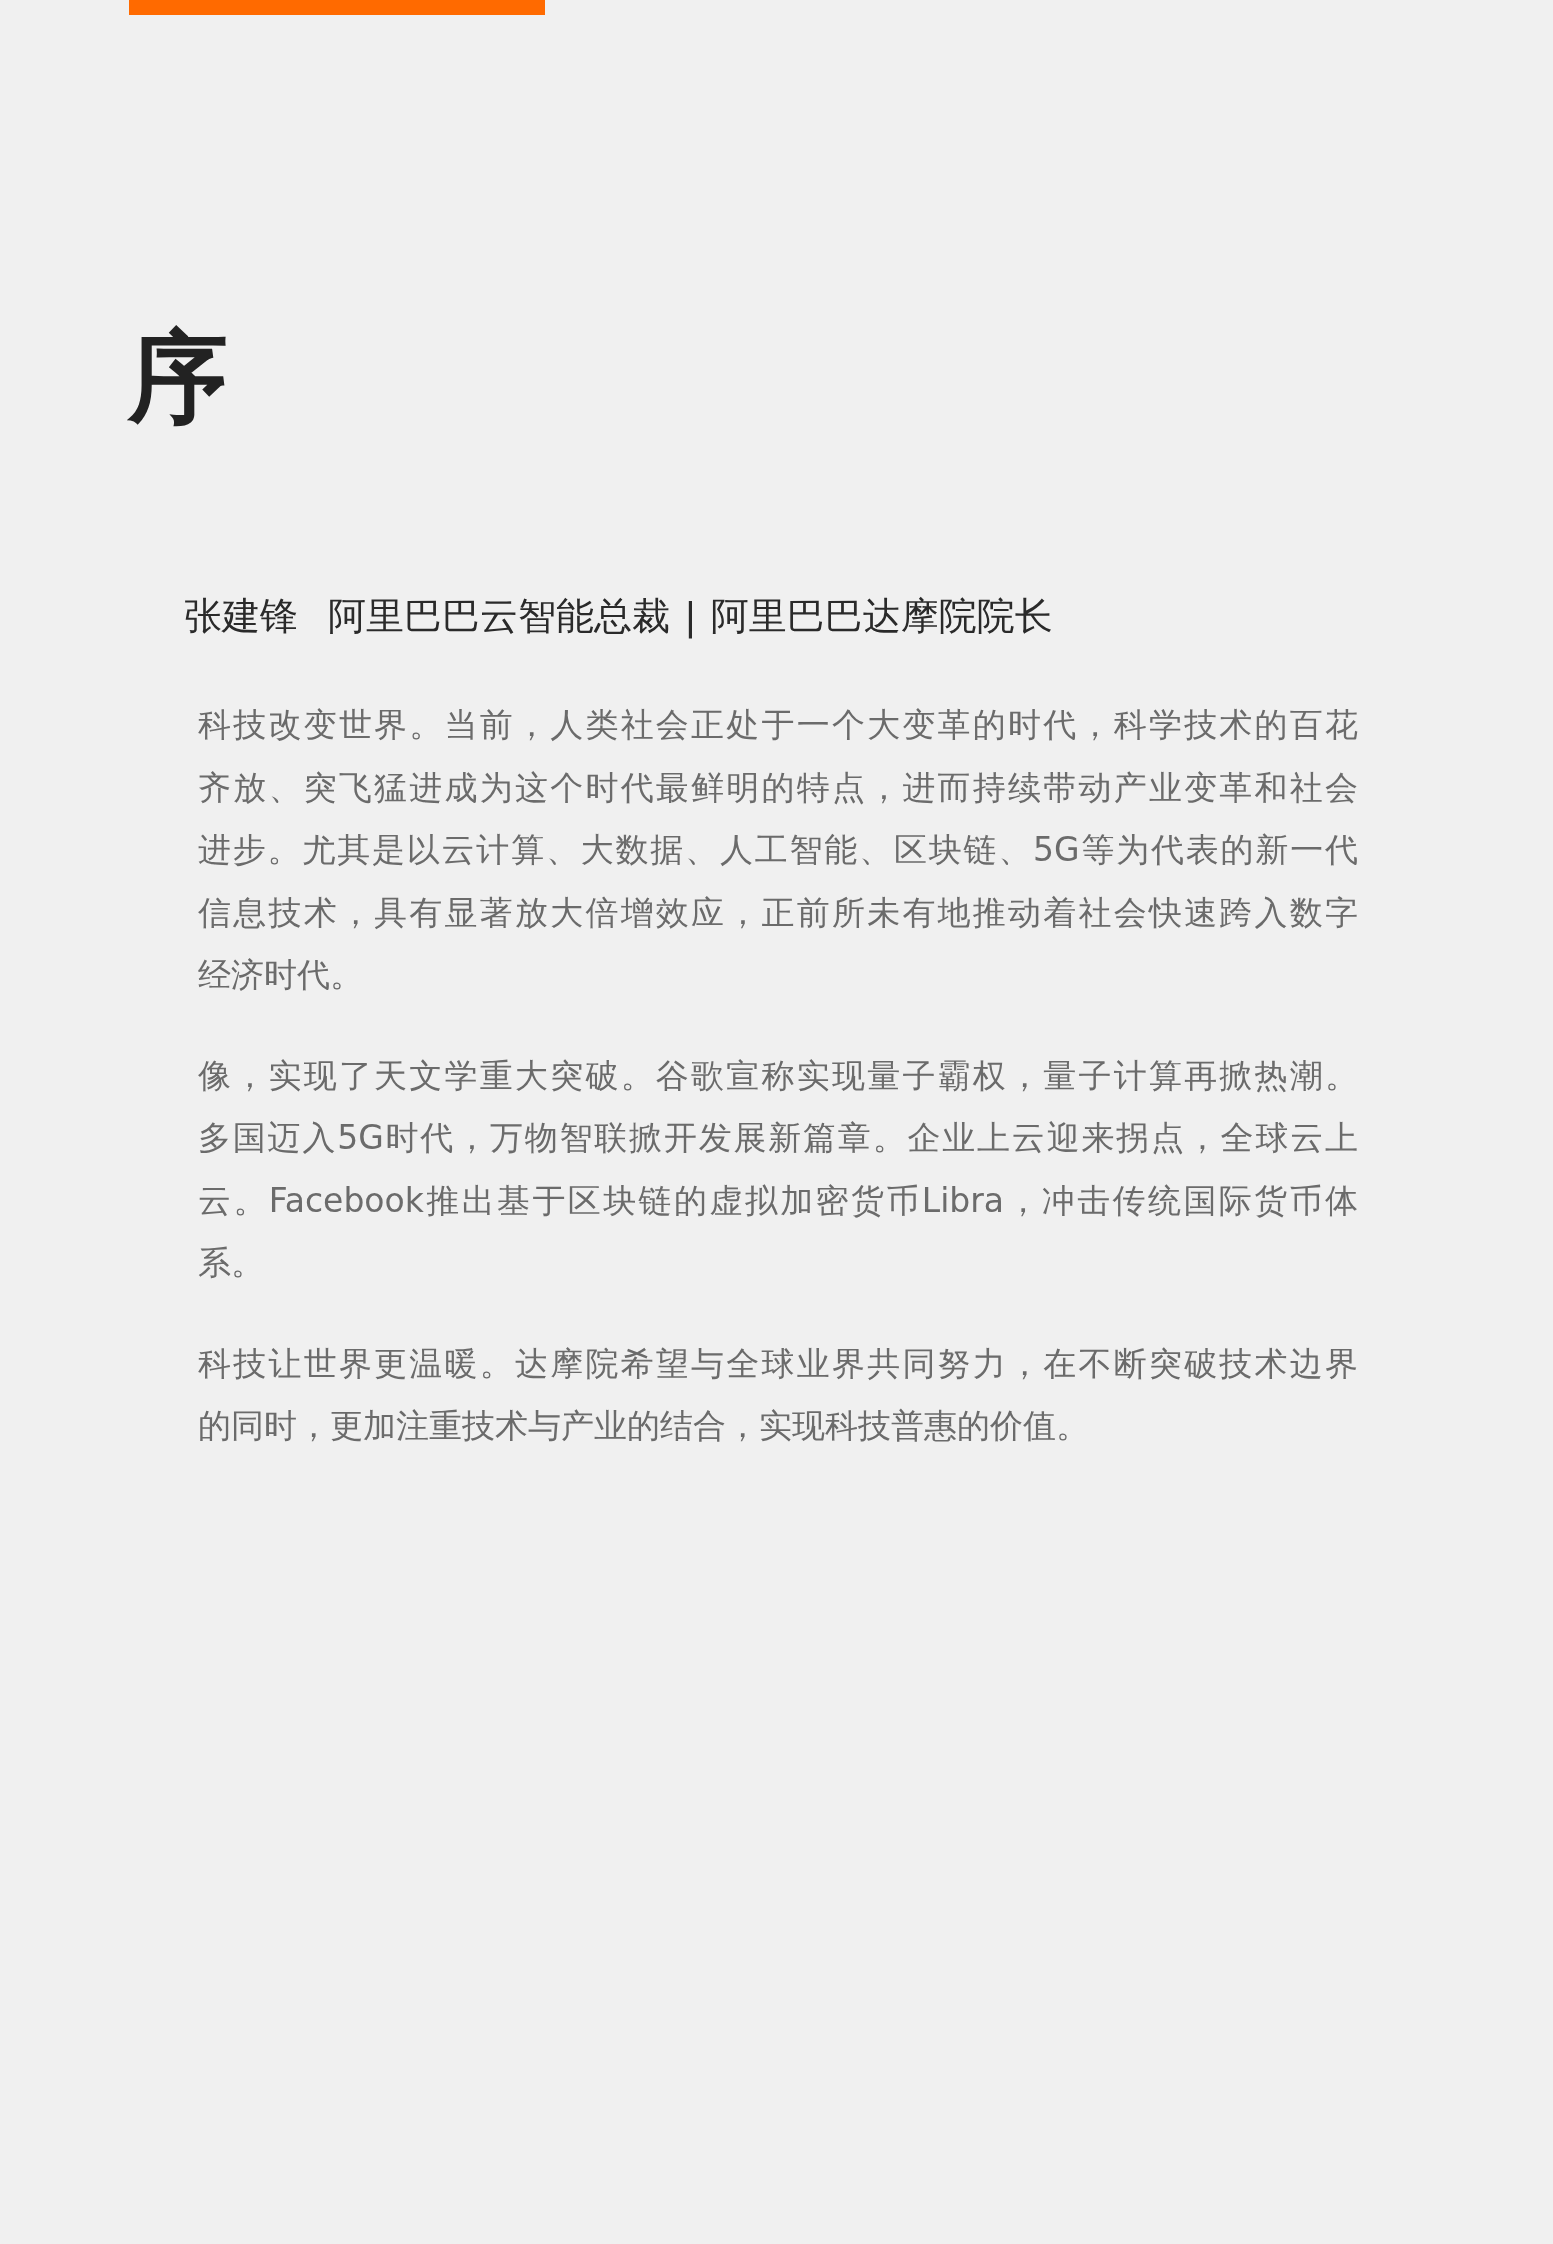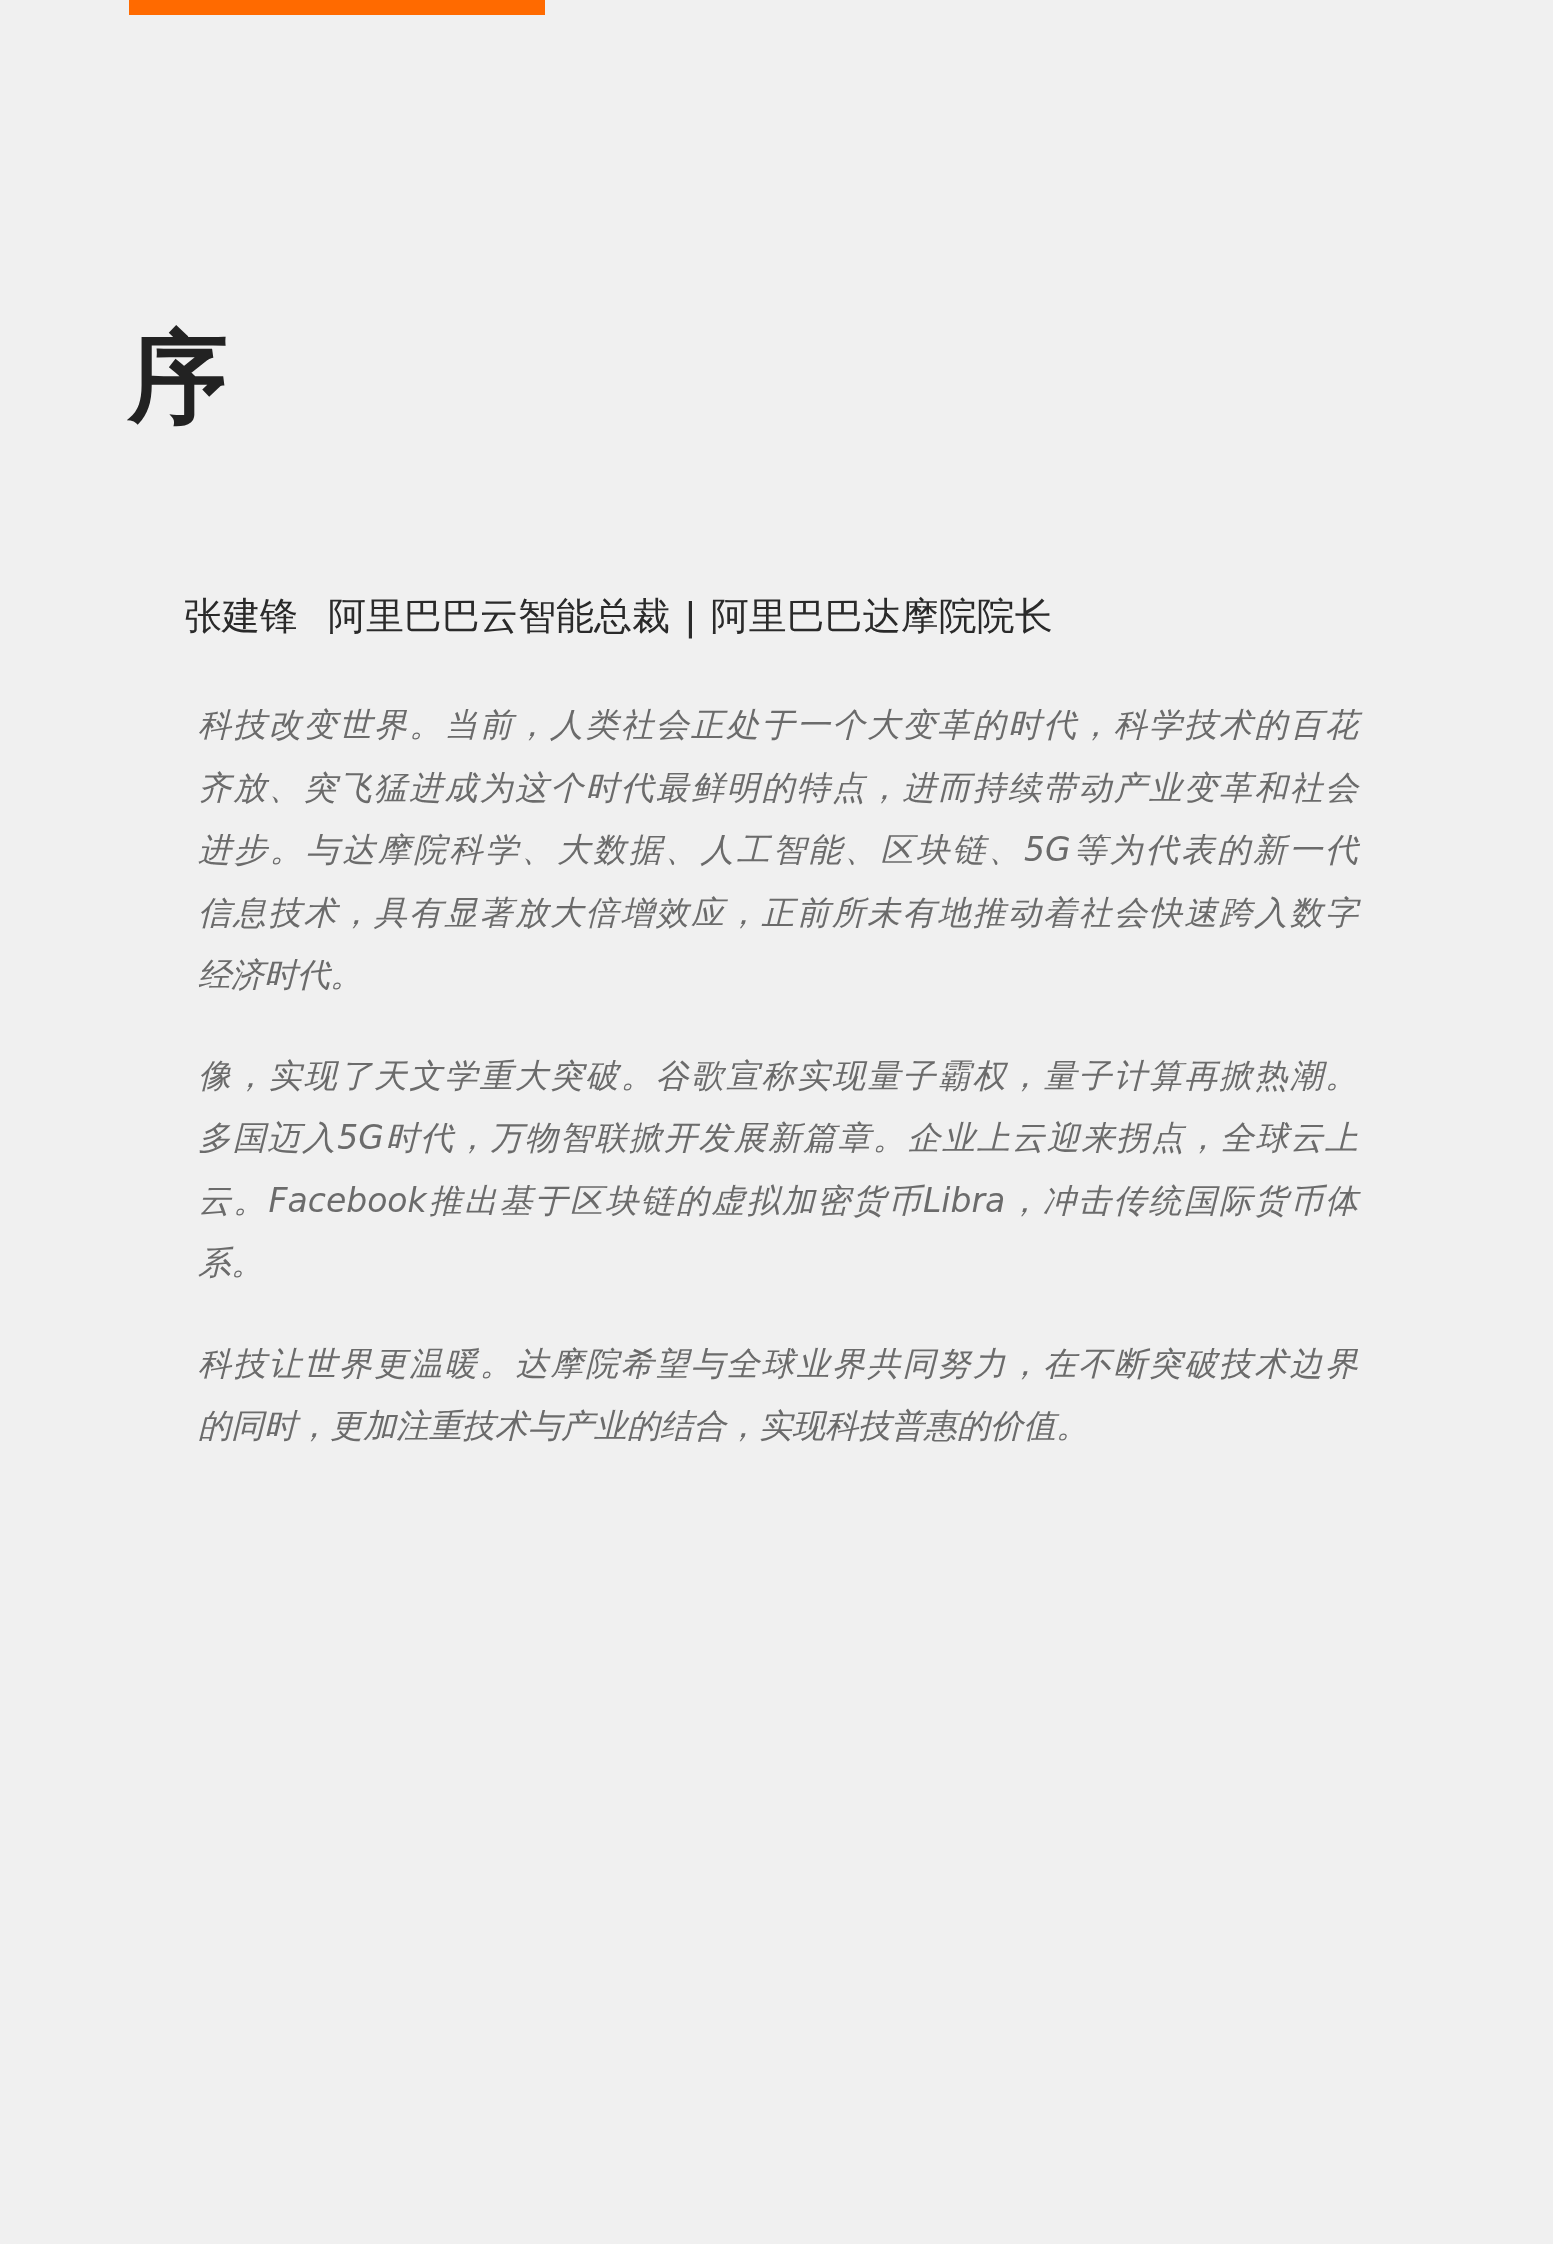--- a/index.html
+++ b/index.html
@@ -44,21 +44,20 @@
     }
     .author-line .gap { display: inline-block; width: 30px; }
     .author-line .sep { display: inline-block; margin: 0 14px; }
     .body-text {
       position: absolute;
       left: 198px;
       top: 694px;
       width: 1160px;
       color: #6b6b6b;
       font-size: 33px;
-      font-style: italic;
     }
     .para {
       margin: 0 0 38px 0;
     }
     .line {
       display: block;
       height: 62.5px;
       line-height: 62.5px;
       white-space: nowrap;
       text-align: justify;
@@ -75,21 +74,21 @@
 <div class="accent-bar" style="background: rgb(255, 106, 0);"></div>
 
 <h1 class="page-title">序</h1>
 
 <p class="author-line"><span>张建锋</span><span class="gap"></span><span>阿里巴巴云智能总裁</span><span class="sep">|</span><span>阿里巴巴达摩院院长</span></p>
 
 <div class="body-text">
   <div class="para">
     <span class="line">科技改变世界。当前，人类社会正处于一个大变革的时代，科学技术的百花</span>
     <span class="line">齐放、突飞猛进成为这个时代最鲜明的特点，进而持续带动产业变革和社会</span>
-    <span class="line">进步。与达摩院科学、大数据、人工智能、区块链、5G等为代表的新一代</span>
+    <span class="line">进步。尤其是以云计算、大数据、人工智能、区块链、5G等为代表的新一代</span>
     <span class="line">信息技术，具有显著放大倍增效应，正前所未有地推动着社会快速跨入数字</span>
     <span class="line last">经济时代。</span>
   </div>
   <div class="para">
     <span class="line">像，实现了天文学重大突破。谷歌宣称实现量子霸权，量子计算再掀热潮。</span>
     <span class="line">多国迈入5G时代，万物智联掀开发展新篇章。企业上云迎来拐点，全球云上</span>
     <span class="line">云。Facebook推出基于区块链的虚拟加密货币Libra，冲击传统国际货币体</span>
     <span class="line last">系。</span>
   </div>
   <div class="para">

